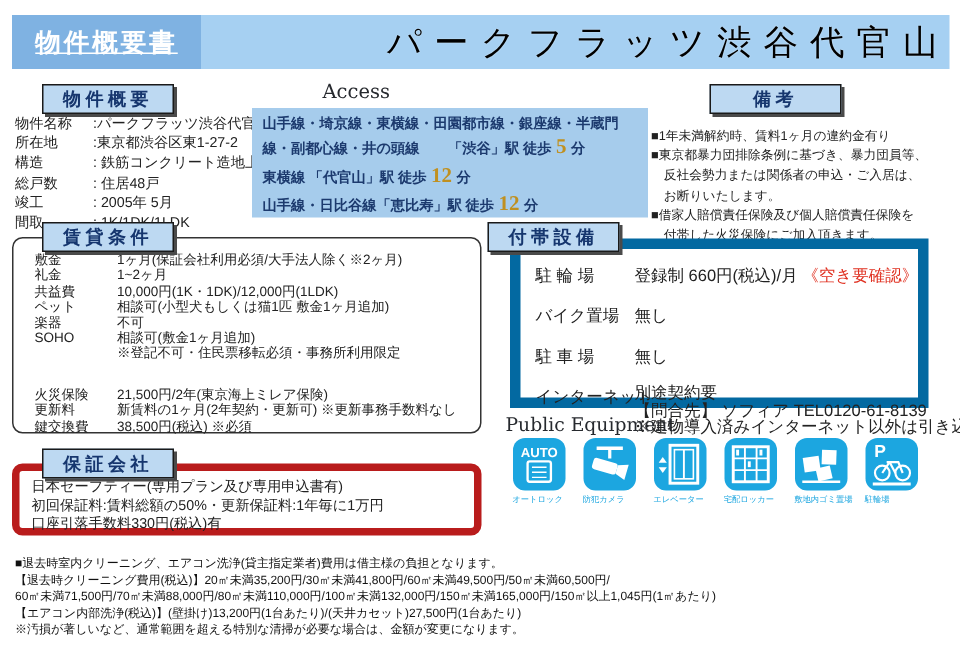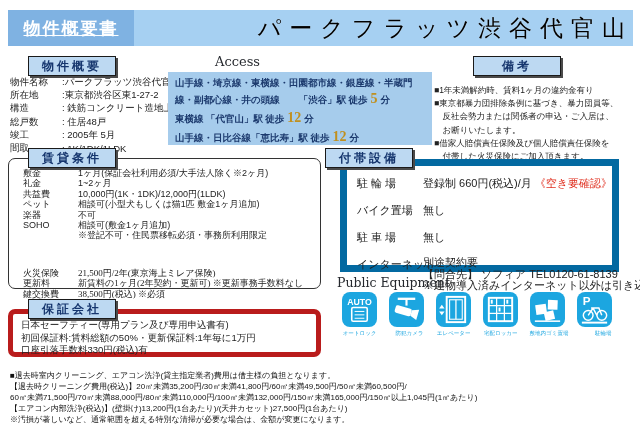--- a/index.html
+++ b/index.html
@@ -42,40 +42,40 @@
   .remark-lines { position:absolute; left:434px; top:84px; width:202px; font-size:8.5px;
                   line-height:13.2px; }
   .remark-line { white-space:pre; }
 
   
   .rental-box { position:absolute; left:8px; top:158px; width:313px; height:131px;
                 border:1px solid #333; border-radius:7px; padding:9px 4px 0 14px;
                 font-size:9px; }
   .rent-row { display:flex; line-height:10.4px; white-space:nowrap; }
   .rent-row .k { width:55px; flex:none; }
-  .rent-group2 { margin-top:27px;font-family:Liberation Serif, serif; }
+  .rent-group2 { margin-top:17px; }
 
   
   .guarantee-box { position:absolute; left:8px; top:309px; width:313px; height:48px;
                    border:5px solid #b91c1c; border-radius:7px; padding:5px 8px;
                    font-size:9.5px; line-height:12.6px; white-space:nowrap; }
 
   
   .facilities-box { position:absolute; left:340px; top:159px; width:279px; height:113px;
                     border:7px solid #0369a1; padding:10px 4px 0 10px; font-size:11px; }
   .fac-row { display:flex; margin-bottom:12px; white-space:nowrap; }
   .fac-row .k { width:66px; flex:none; white-space:pre; }
   .fac-note-red { color:#e03020; }
   .fac-subline { line-height:11.5px; }
 
   
   .pe-heading { position:absolute; left:337px; top:275px; font-family:"DejaVu Serif", serif;
                 font-size:12.5px; color:#26292e; }
   .equip-row { position:absolute; left:340px; top:292px; display:flex; gap:9px; }
-  .equip-item { width:38px; text-align:right; }
+  .equip-item { width:38px; text-align:left; }
   .equip-icon { width:35px; height:35px; background:#1ca6e0; border-radius:8px; margin:0 auto;
                 display:flex; align-items:center; justify-content:center; }
   .equip-icon svg { display:block; }
   .equip-label { font-size:6px; color:#1ca6e0; margin-top:2px; white-space:nowrap;
                  transform:scale(.92); transform-origin:center top; }
 
   
   .footnotes { position:absolute; left:10px; top:370px; width:626px; font-size:8px;
                line-height:11px; color:#111; }
   .footnote-line { white-space:nowrap; }

